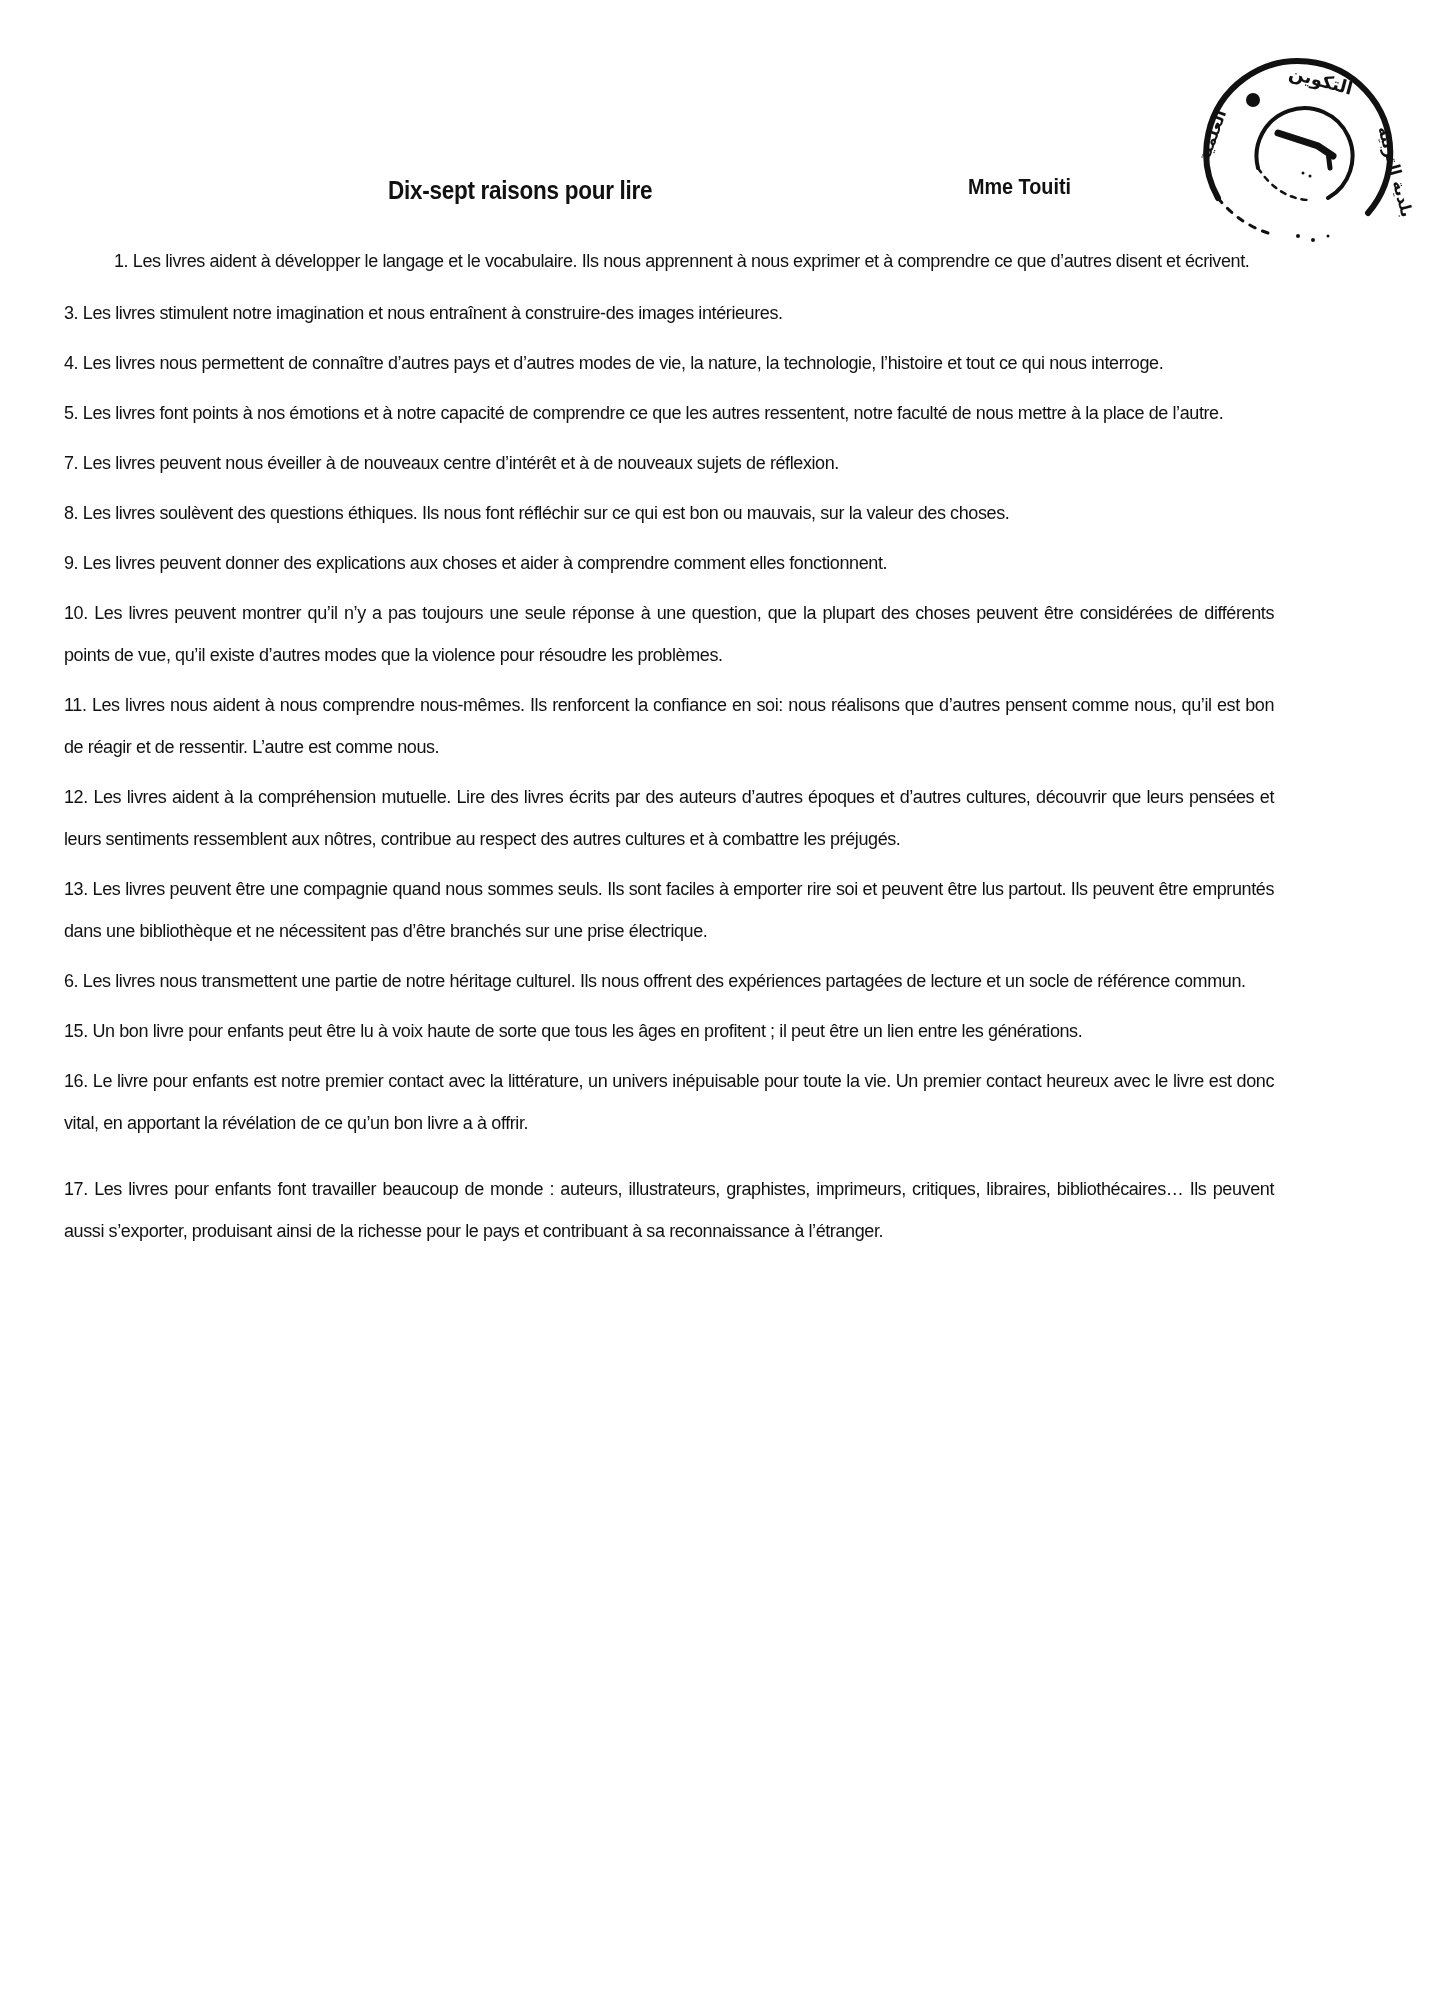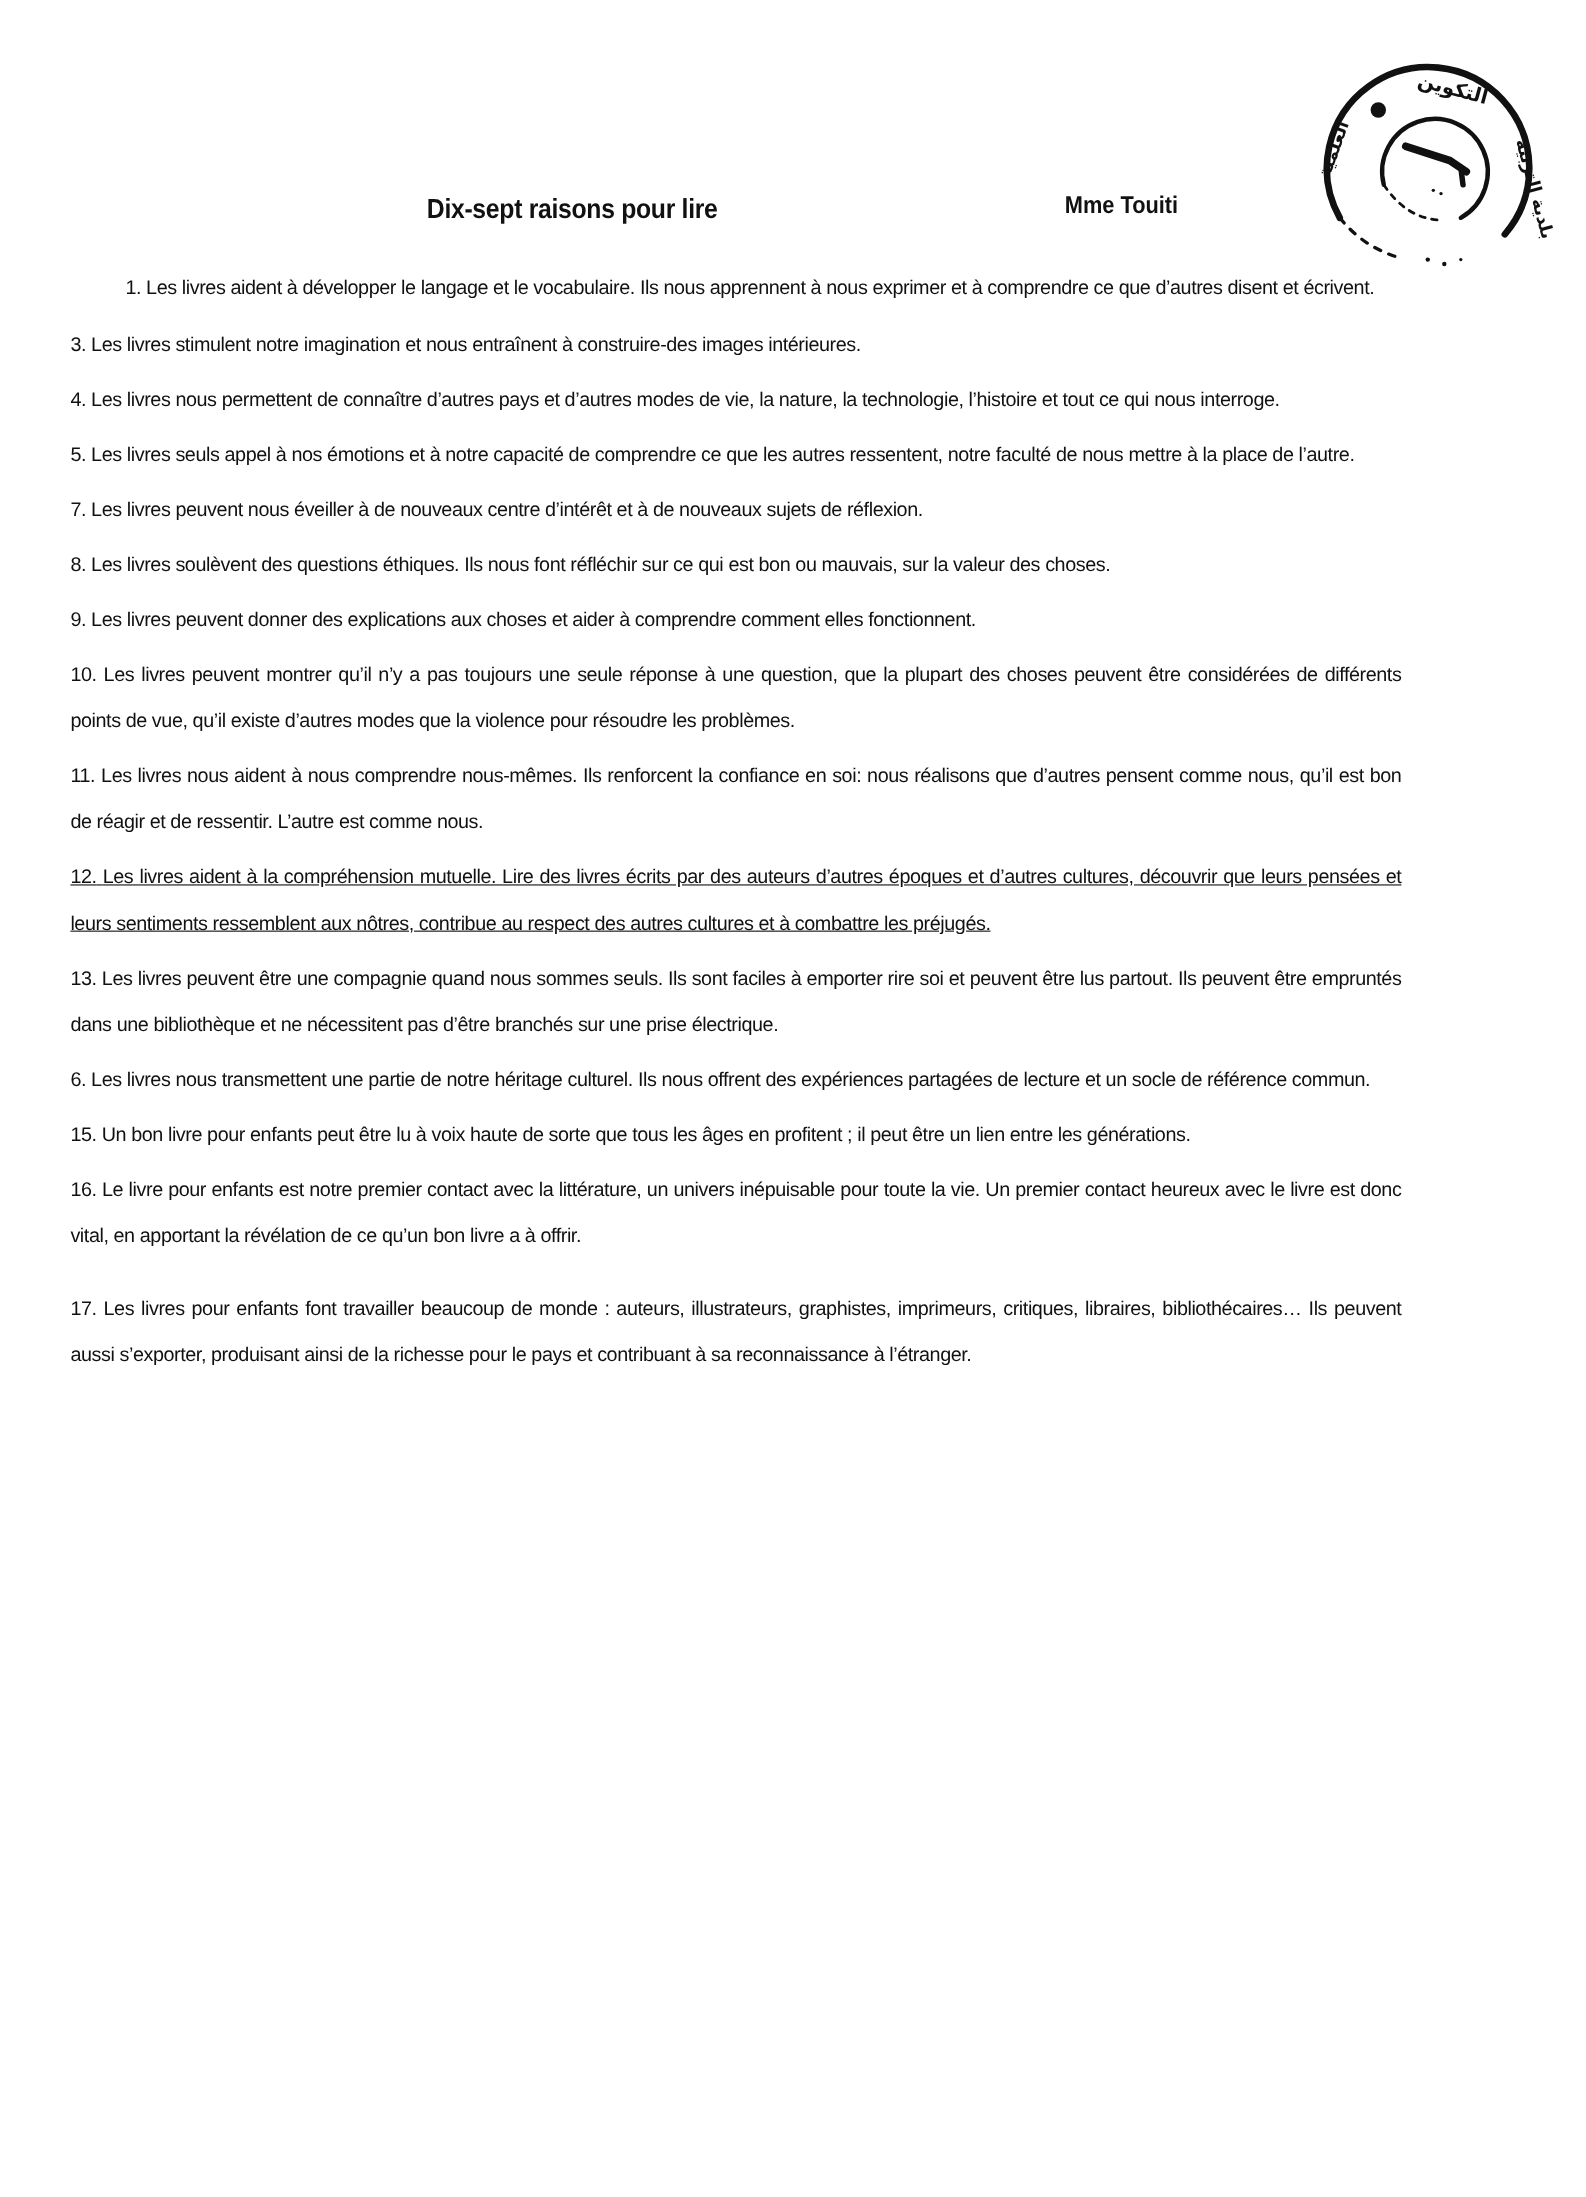--- a/index.html
+++ b/index.html
@@ -58,27 +58,27 @@
         <circle cx="150" cy="188" r="1.5"></circle>
       <circle cx="125" cy="125" r="1.5"></circle>
         <circle cx="132" cy="128" r="1.5"></circle>
     </g>
   </svg>
 
   <div class="list">
     <p class="item first" id="i1" style="margin:0 0 0 0;"><span class="num">1.</span> <span>Les livres aident à développer le langage et le vocabulaire. Ils nous apprennent à nous exprimer et à  comprendre ce que d’autres disent et écrivent.</span></p>
     <p class="item" style="margin:10px 0 0 0;"><span class="num">3.</span> <span>Les livres stimulent notre imagination et nous entraînent à construire-des images intérieures.</span></p>
     <p class="item" style="margin:8px 0 0 0;"><span class="num">4.</span> <span>Les livres nous permettent de connaître d’autres pays et d’autres modes de vie, la nature, la technologie, l’histoire et tout ce qui nous interroge.</span></p>
-    <p class="item" style="margin:8px 0 0 0;"><span class="num">5.</span> <span>Les livres seuls appel à nos émotions et à notre capacité de comprendre ce que les autres ressentent, notre faculté de nous mettre à la place de l’autre.</span></p>
+    <p class="item" style="margin:8px 0 0 0;"><span class="num">5.</span> <span>Les livres font points à nos émotions et à notre capacité de comprendre ce que les autres ressentent, notre faculté de nous mettre à la place de l’autre.</span></p>
     <p class="item" style="margin:8px 0 0 0;"><span class="num">7.</span> <span>Les livres peuvent nous éveiller à de nouveaux centre d’intérêt et à de nouveaux sujets de réflexion.</span></p>
     <p class="item" style="margin:8px 0 0 0;"><span class="num">8.</span> <span>Les livres soulèvent des questions éthiques. Ils nous font réfléchir sur ce qui est bon ou mauvais, sur la valeur des choses.</span></p>
     <p class="item" style="margin:8px 0 0 0;"><span class="num">9.</span> <span>Les livres peuvent donner des explications aux choses et aider à comprendre comment elles fonctionnent.</span></p>
     <p class="item" style="margin:8px 0 0 0;"><span class="num">10.</span> <span>Les livres peuvent montrer qu’il n’y a pas toujours une seule réponse à une question, que la plupart des choses peuvent être considérées de différents points de vue, qu’il existe d’autres modes que la violence pour résoudre les problèmes.</span></p>
     <p class="item" style="margin:8px 0 0 0;"><span class="num">11.</span> <span>Les livres nous aident à nous comprendre nous-mêmes. Ils renforcent la confiance en soi: nous réalisons que d’autres pensent comme nous, qu’il est bon de réagir et de ressentir. L’autre est comme nous.</span></p>
-    <p class="item" style="margin:8px 0 0 0;text-decoration:underline;"><span class="num">12.</span> <span>Les livres aident à la compréhension mutuelle. Lire des livres écrits par des auteurs d’autres époques et d’autres cultures, découvrir que leurs pensées et leurs sentiments ressemblent aux nôtres, contribue au respect des autres cultures et à combattre les préjugés.</span></p>
+    <p class="item" style="margin:8px 0 0 0;"><span class="num">12.</span> <span>Les livres aident à la compréhension mutuelle. Lire des livres écrits par des auteurs d’autres époques et d’autres cultures, découvrir que leurs pensées et leurs sentiments ressemblent aux nôtres, contribue au respect des autres cultures et à combattre les préjugés.</span></p>
     <p class="item" style="margin:8px 0 0 0;"><span class="num">13.</span> <span>Les livres peuvent être une compagnie quand nous sommes seuls. Ils sont faciles à emporter rire soi et peuvent être lus partout. Ils peuvent être empruntés dans une bibliothèque et ne nécessitent pas d’être branchés sur une prise électrique.</span></p>
     <p class="item" style="margin:8px 0 0 0;"><span class="num">6.</span> <span>Les livres nous transmettent une partie de notre héritage culturel. Ils nous offrent des expériences partagées de lecture et un socle de référence commun.</span></p>
     <p class="item" style="margin:8px 16px 0 0;"><span class="num">15.</span> <span>Un bon livre pour enfants peut être lu à voix haute de sorte que tous les âges en profitent ; il peut être un lien entre les générations.</span></p>
     <p class="item" style="margin:8px 0 0 0;"><span class="num">16.</span> <span>Le livre pour enfants est notre premier contact avec la littérature, un univers inépuisable pour toute la vie. Un premier contact heureux avec le livre est donc vital, en apportant la révélation de ce qu’un bon livre a à offrir.</span></p>
     <p class="item" style="margin:24px 0 0 0;"><span class="num">17.</span> <span> Les livres pour enfants font travailler beaucoup de monde : auteurs, illustrateurs, graphistes, imprimeurs, critiques, libraires, bibliothécaires… Ils peuvent aussi s’exporter, produisant ainsi de la richesse pour le pays et contribuant à sa reconnaissance à l’étranger.</span></p>
   </div>
 
 </div>
 
 </body></html>

